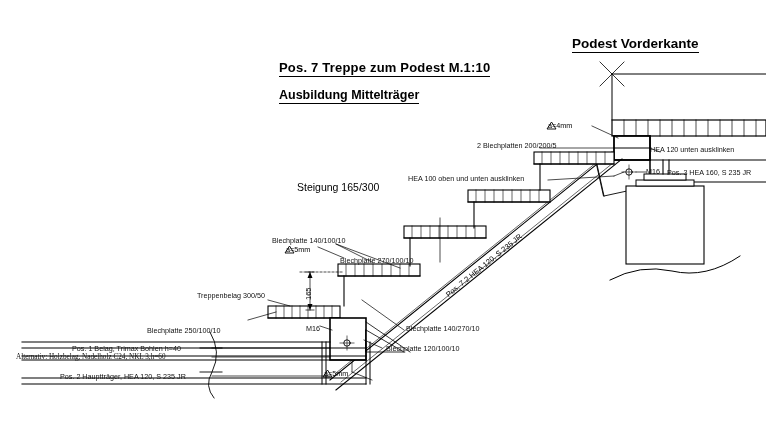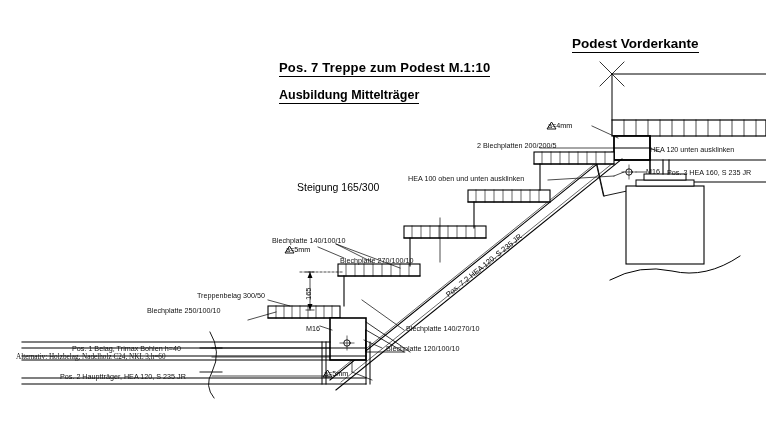--- a/index.html
+++ b/index.html
@@ -289,21 +289,21 @@
     </span>
     <span>a=5mm</span>
   </div>
 
   <div class="rot" style="left:444px; top:292px; transform:rotate(-39deg);">Pos. 7.2 HEA 120, S 235 JR</div>
 
   <div class="vdim" style="left:304px; top:300px;">165</div>
 
   <div class="lbl" style="left:197px; top:291px;text-align:right;">Treppenbelag 300/50</div>
 
-  <div class="lbl" style="left:147px; top:306px;">Blechplatte 250/100/10</div>
+  <div class="lbl" style="left:147px; top:326px;">Blechplatte 250/100/10</div>
 
   <div class="lbl" style="left:306px; top:324px;">M16</div>
 
   <div class="lbl" style="left:406px; top:324px;">Blechplatte 140/270/10</div>
 
   <div class="lbl" style="left:386px; top:344px;">Blechplatte 120/100/10</div>
 
   <div class="lbl" style="left:72px; top:344px;">Pos. 1 Belag, Trimax Bohlen h=40</div>
 
   <div class="lbl" style="left:16px; top:353px;font-family:Liberation Serif, serif;">Alternativ: Holzbelag, Nadelholz C24, NKL 3,h=60</div>

